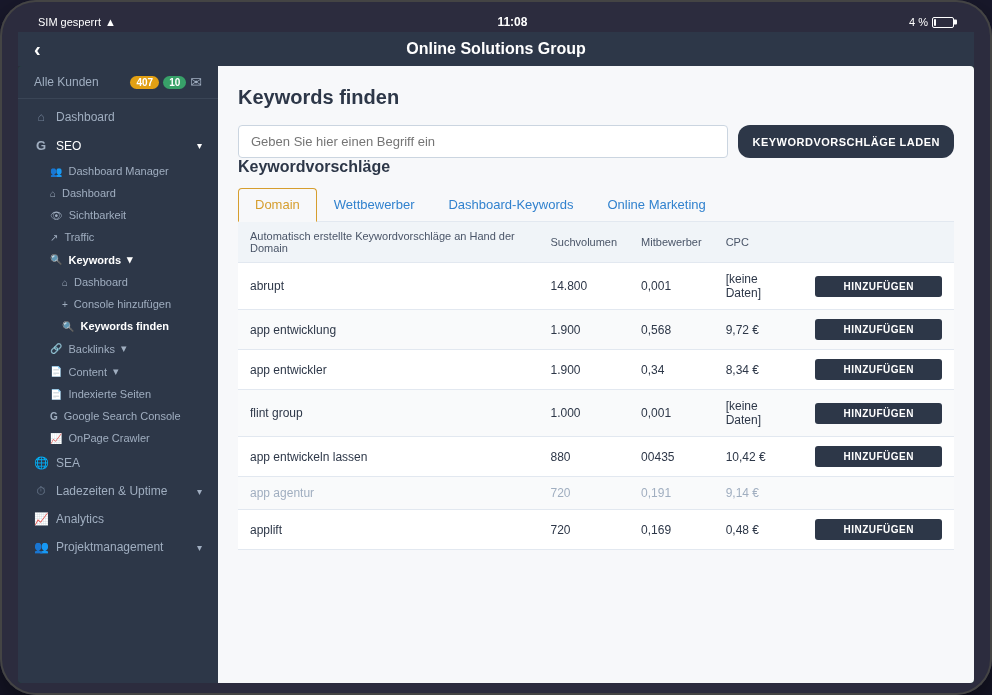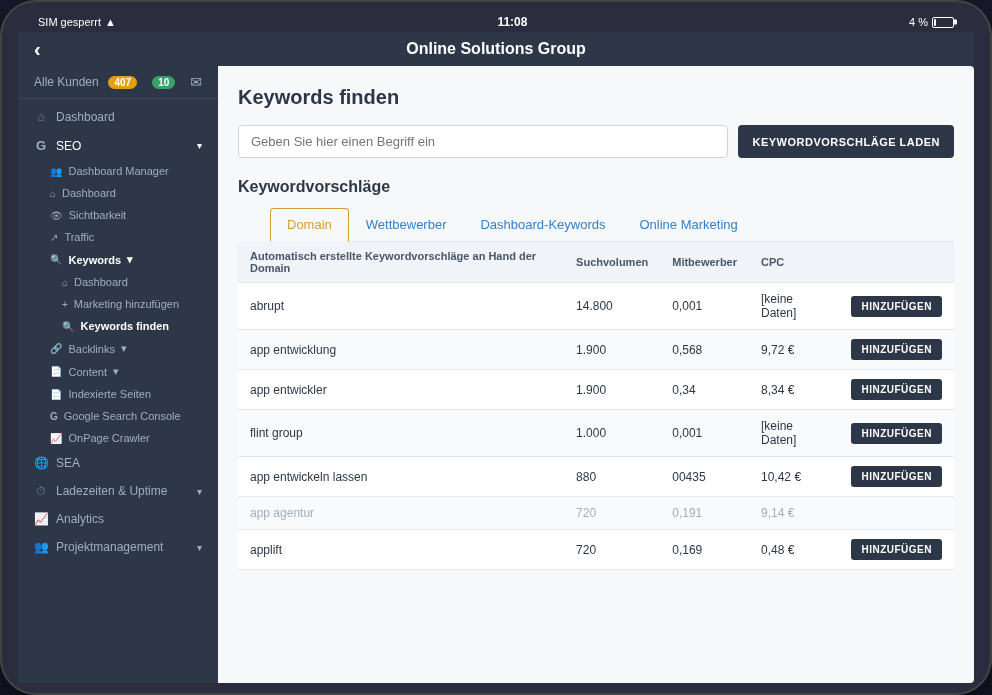--- a/index.html
+++ b/index.html
@@ -110,21 +110,21 @@
       color: #a0aec0;
       font-size: 12px;
       display: flex;
       align-items: center;
       justify-content: space-between;
       border-bottom: 1px solid #3a4556;
     }
 
     .sidebar-badges {
       display: flex;
-      gap: 15px;
+      gap: 4px;
       align-items: center;
     }
 
     .badge {
       background: #e2a013;
       color: #fff;
       border-radius: 10px;
       padding: 1px 6px;
       font-size: 10px;
       font-weight: 600;
@@ -169,60 +169,58 @@
     .page-title {
       font-size: 20px;
       font-weight: 600;
       color: #2d3748;
       margin-bottom: 16px;
     }
 
     .search-row {
       display: flex;
       gap: 10px;
-      margin-bottom: 20px;
     }
 
     .search-input {
       flex: 1;
       border: 1px solid #cbd5e0;
       border-radius: 4px;
       padding: 8px 12px;
       font-size: 13px;
       color: #a0aec0;
       background: #fff;
       outline: none;
     }
 
     .load-btn {
       background: #2d3748;
       color: #fff;
       border: none;
       padding: 8px 14px;
       font-size: 11px;
       font-weight: 700;
-      border-radius: 4px;
+      border-radius: 12px;
       cursor: pointer;
       letter-spacing: 0.5px;
       text-transform: uppercase;
     }
 
     .section-title {
       font-size: 16px;
       font-weight: 600;
       color: #2d3748;
       margin-bottom: 12px;
     }
 
     .tabs-row {
       display: flex;
       gap: 0;
       margin-bottom: 0;
       border-bottom: 1px solid #e2e8f0;
-      margin-left: 32px;
     }
 
     .tab {
       padding: 8px 16px;
       font-size: 13px;
       cursor: pointer;
       color: #3182ce;
       border: 1px solid transparent;
     }
 
@@ -242,41 +240,41 @@
     }
 
     .data-table thead tr {
       background: #f0f4f8;
     }
 
     .data-table th {
       padding: 8px 12px;
       text-align: left;
       color: #4a5568;
-      font-weight: 700;
+      font-weight: 400;
       font-size: 11px;
       border-bottom: 1px solid #e2e8f0;
       margin-top: 16px;
     }
 
     .data-table td {
       padding: 9px 12px;
       color: #2d3748;
       border-bottom: 1px solid #e2e8f0;
       font-size: 12px;
     }
 
     .data-table tr:nth-child(even) td { background: #f9fafb; }
     .data-table tr.dimmed td { color: #a0aec0; }
 
     .hinzufuegen-btn {
       background: #2d3748;
       color: #fff;
       border: none;
-      padding: 5px 10px;
+      padding: 5px 28px;
       font-size: 10px;
       font-weight: 700;
       border-radius: 3px;
       cursor: pointer;
       letter-spacing: 0.5px;
       text-transform: uppercase;
     }
   </style>
 </head>
 <body>
@@ -354,21 +352,21 @@
           <span class="expand-icon">▾</span>
         </div>
 
         <div class="nav-sub-item" style="padding-left:44px;">
           <span style="font-size:10px;">⌂</span>
           <span>Dashboard</span>
         </div>
 
         <div class="nav-sub-item" style="padding-left:44px;">
           <span style="font-size:10px;">+</span>
-          <span>Marketing hinzufügen</span>
+          <span>Console hinzufügen</span>
         </div>
 
         <div class="nav-sub-item active" style="padding-left:44px;color:#fff;font-weight:600;">
           <span style="font-size:10px;">🔍</span>
           <span>Keywords finden</span>
         </div>
 
         <div class="nav-sub-item">
           <span style="font-size:10px;">🔗</span>
           <span>Backlinks</span>

